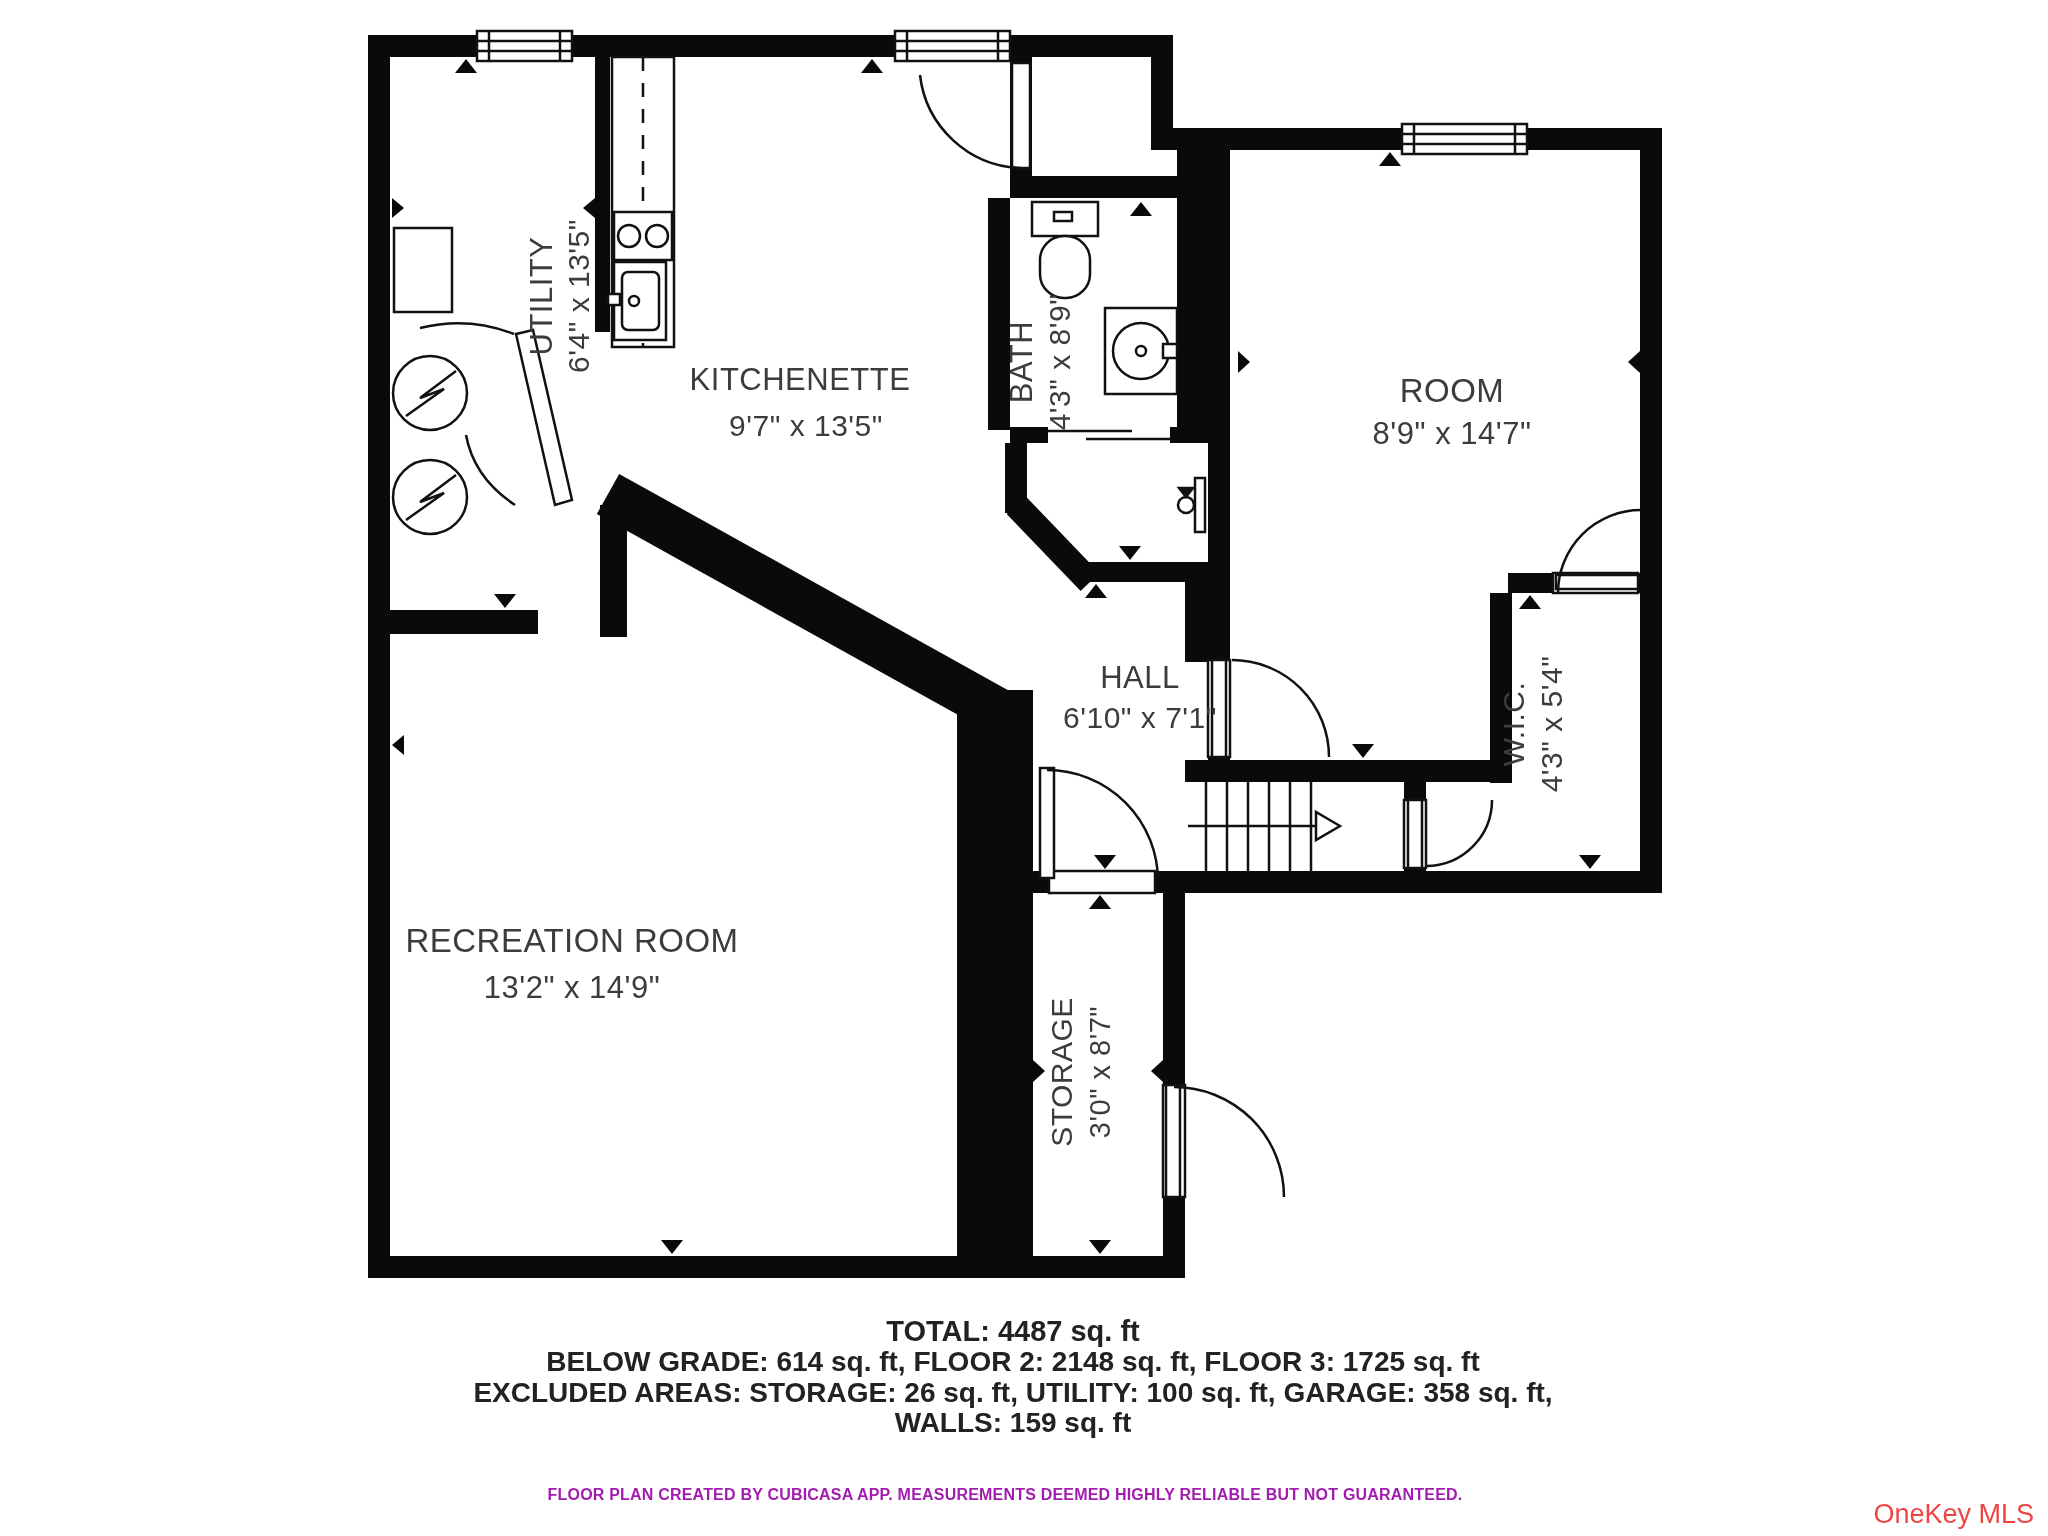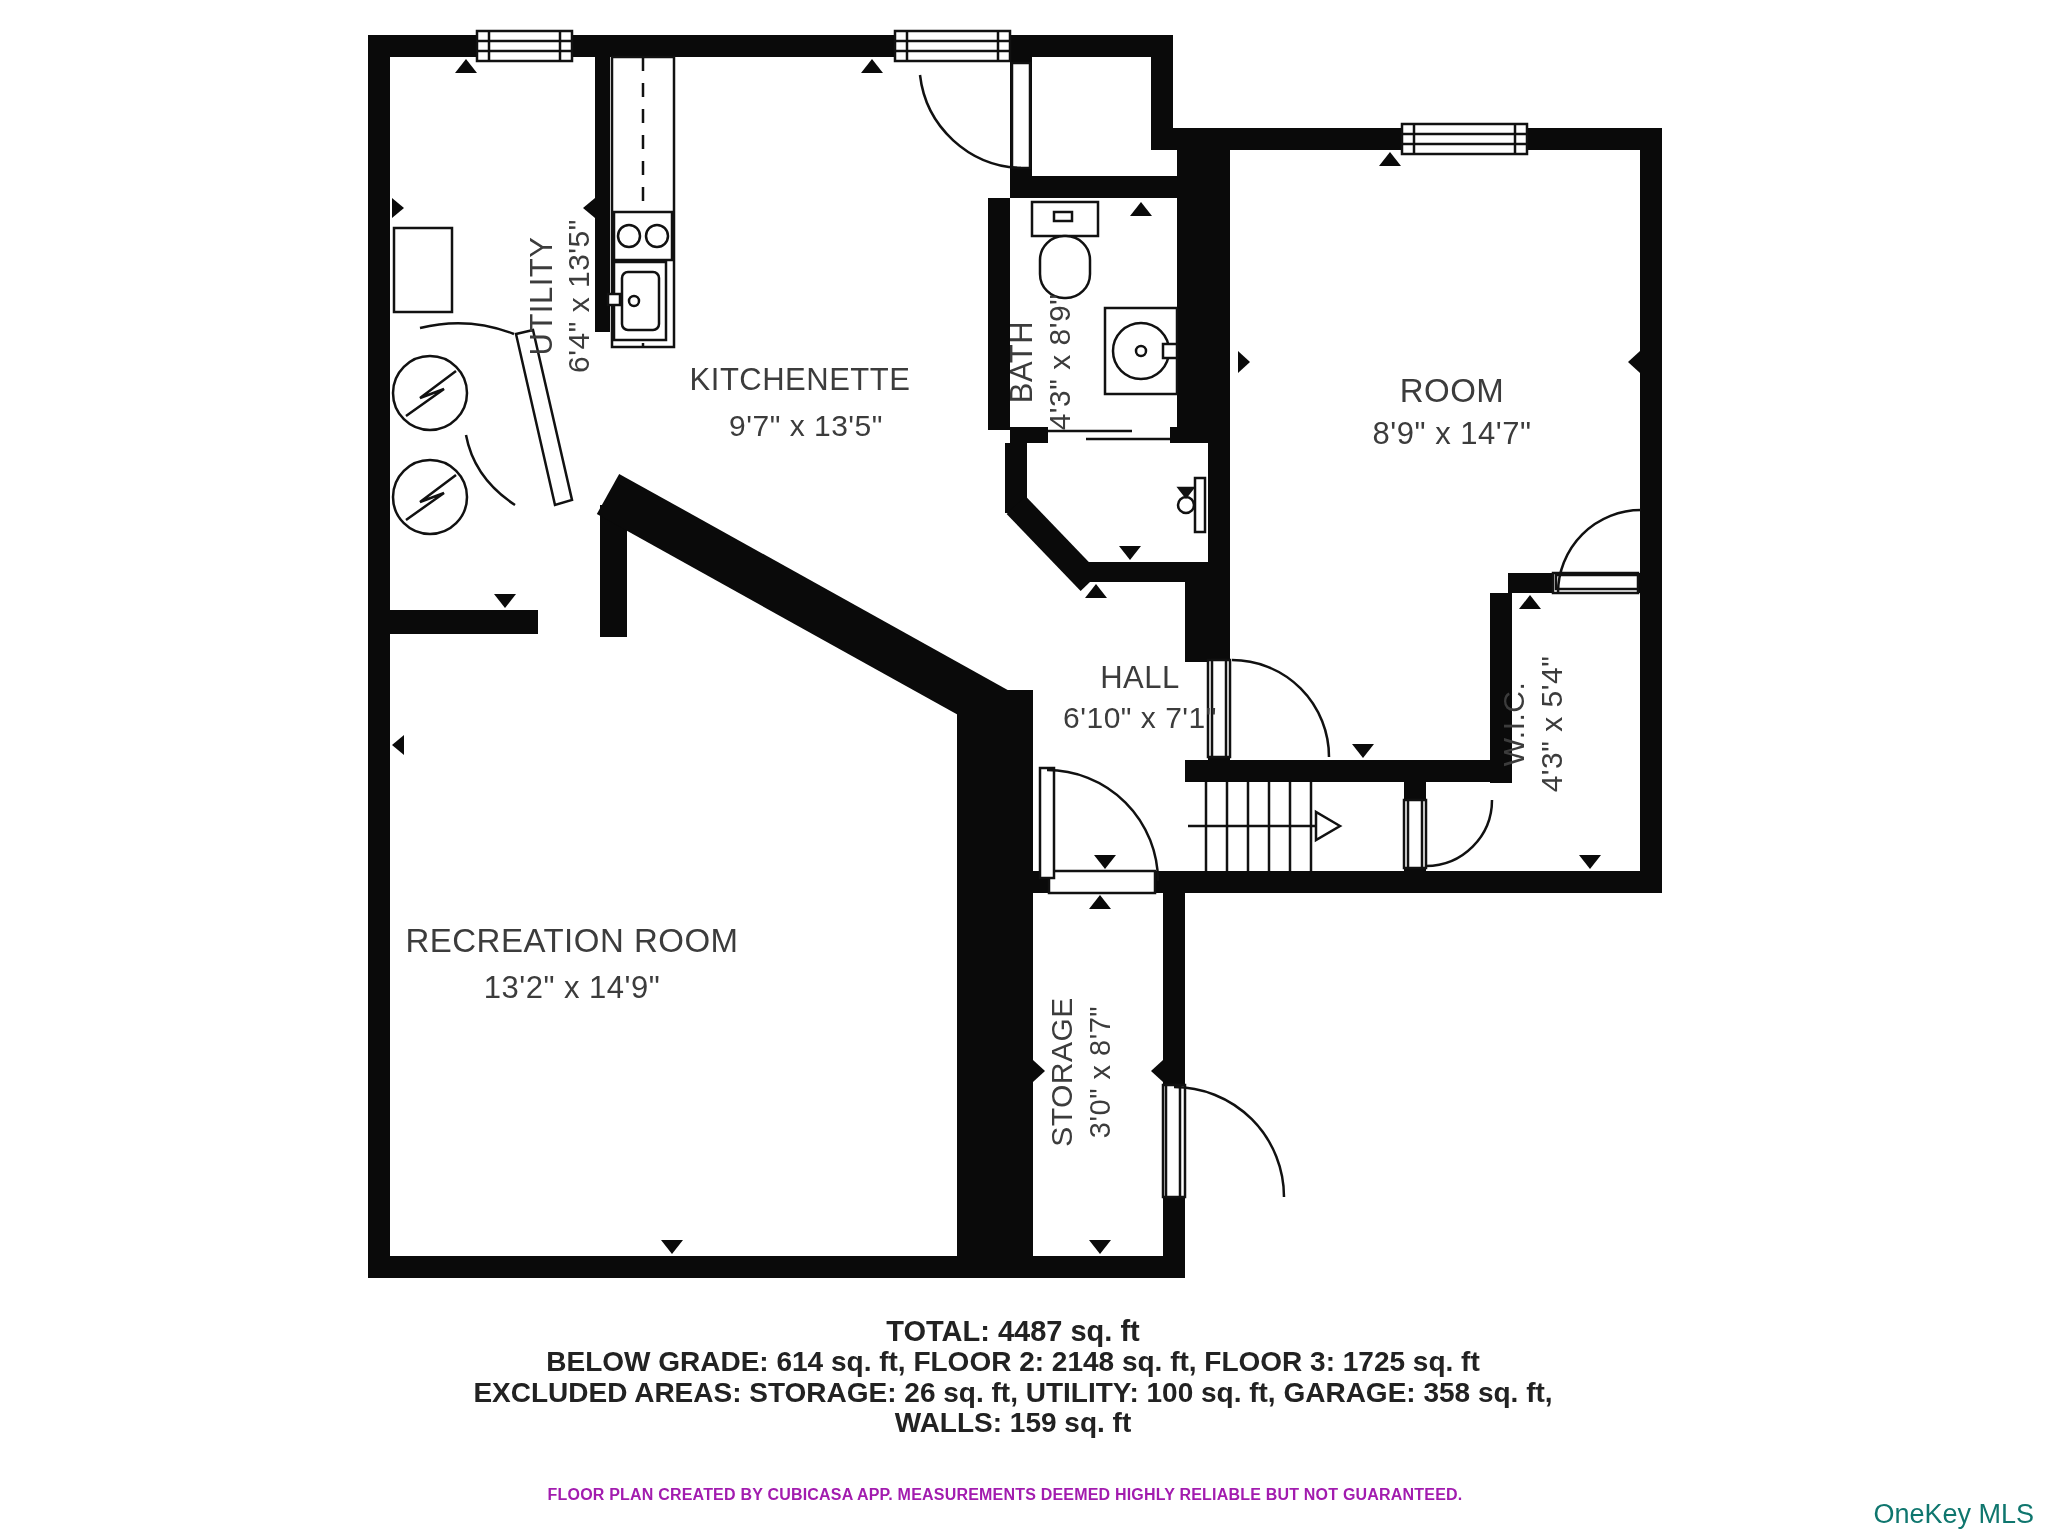--- a/index.html
+++ b/index.html
@@ -4,21 +4,21 @@
 <style>
   html,body{margin:0;padding:0;background:#ffffff;}
   .page{position:relative;width:2048px;height:1536px;background:#ffffff;overflow:hidden;
         font-family:"Liberation Sans", sans-serif;}
   svg text{font-family:"Liberation Sans", sans-serif;fill:#3c3c3c;letter-spacing:0.5px;}
   .summary{position:absolute;left:8px;top:1316px;width:2010px;text-align:center;color:#222;}
   .summary .total{font-size:29px;font-weight:bold;line-height:31px;}
   .summary .line{font-size:28px;line-height:30.5px;font-weight:bold;}
   .disclaimer{position:absolute;left:0;top:1486px;width:2010px;text-align:center;
               font-size:16px;font-weight:bold;color:#a21caf;letter-spacing:0.2px;}
-  .watermark{position:absolute;right:14px;bottom:6px;font-size:27px;color:#0f766e;}
+  .watermark{position:absolute;right:14px;bottom:6px;font-size:27px;color:#ef4444;}
 </style>
 </head>
 <body>
 
 <div class="page">
 
 <svg width="2048" height="1536" viewBox="0 0 2048 1536">
 
   <g fill="#0a0a0a" stroke="none">
 

